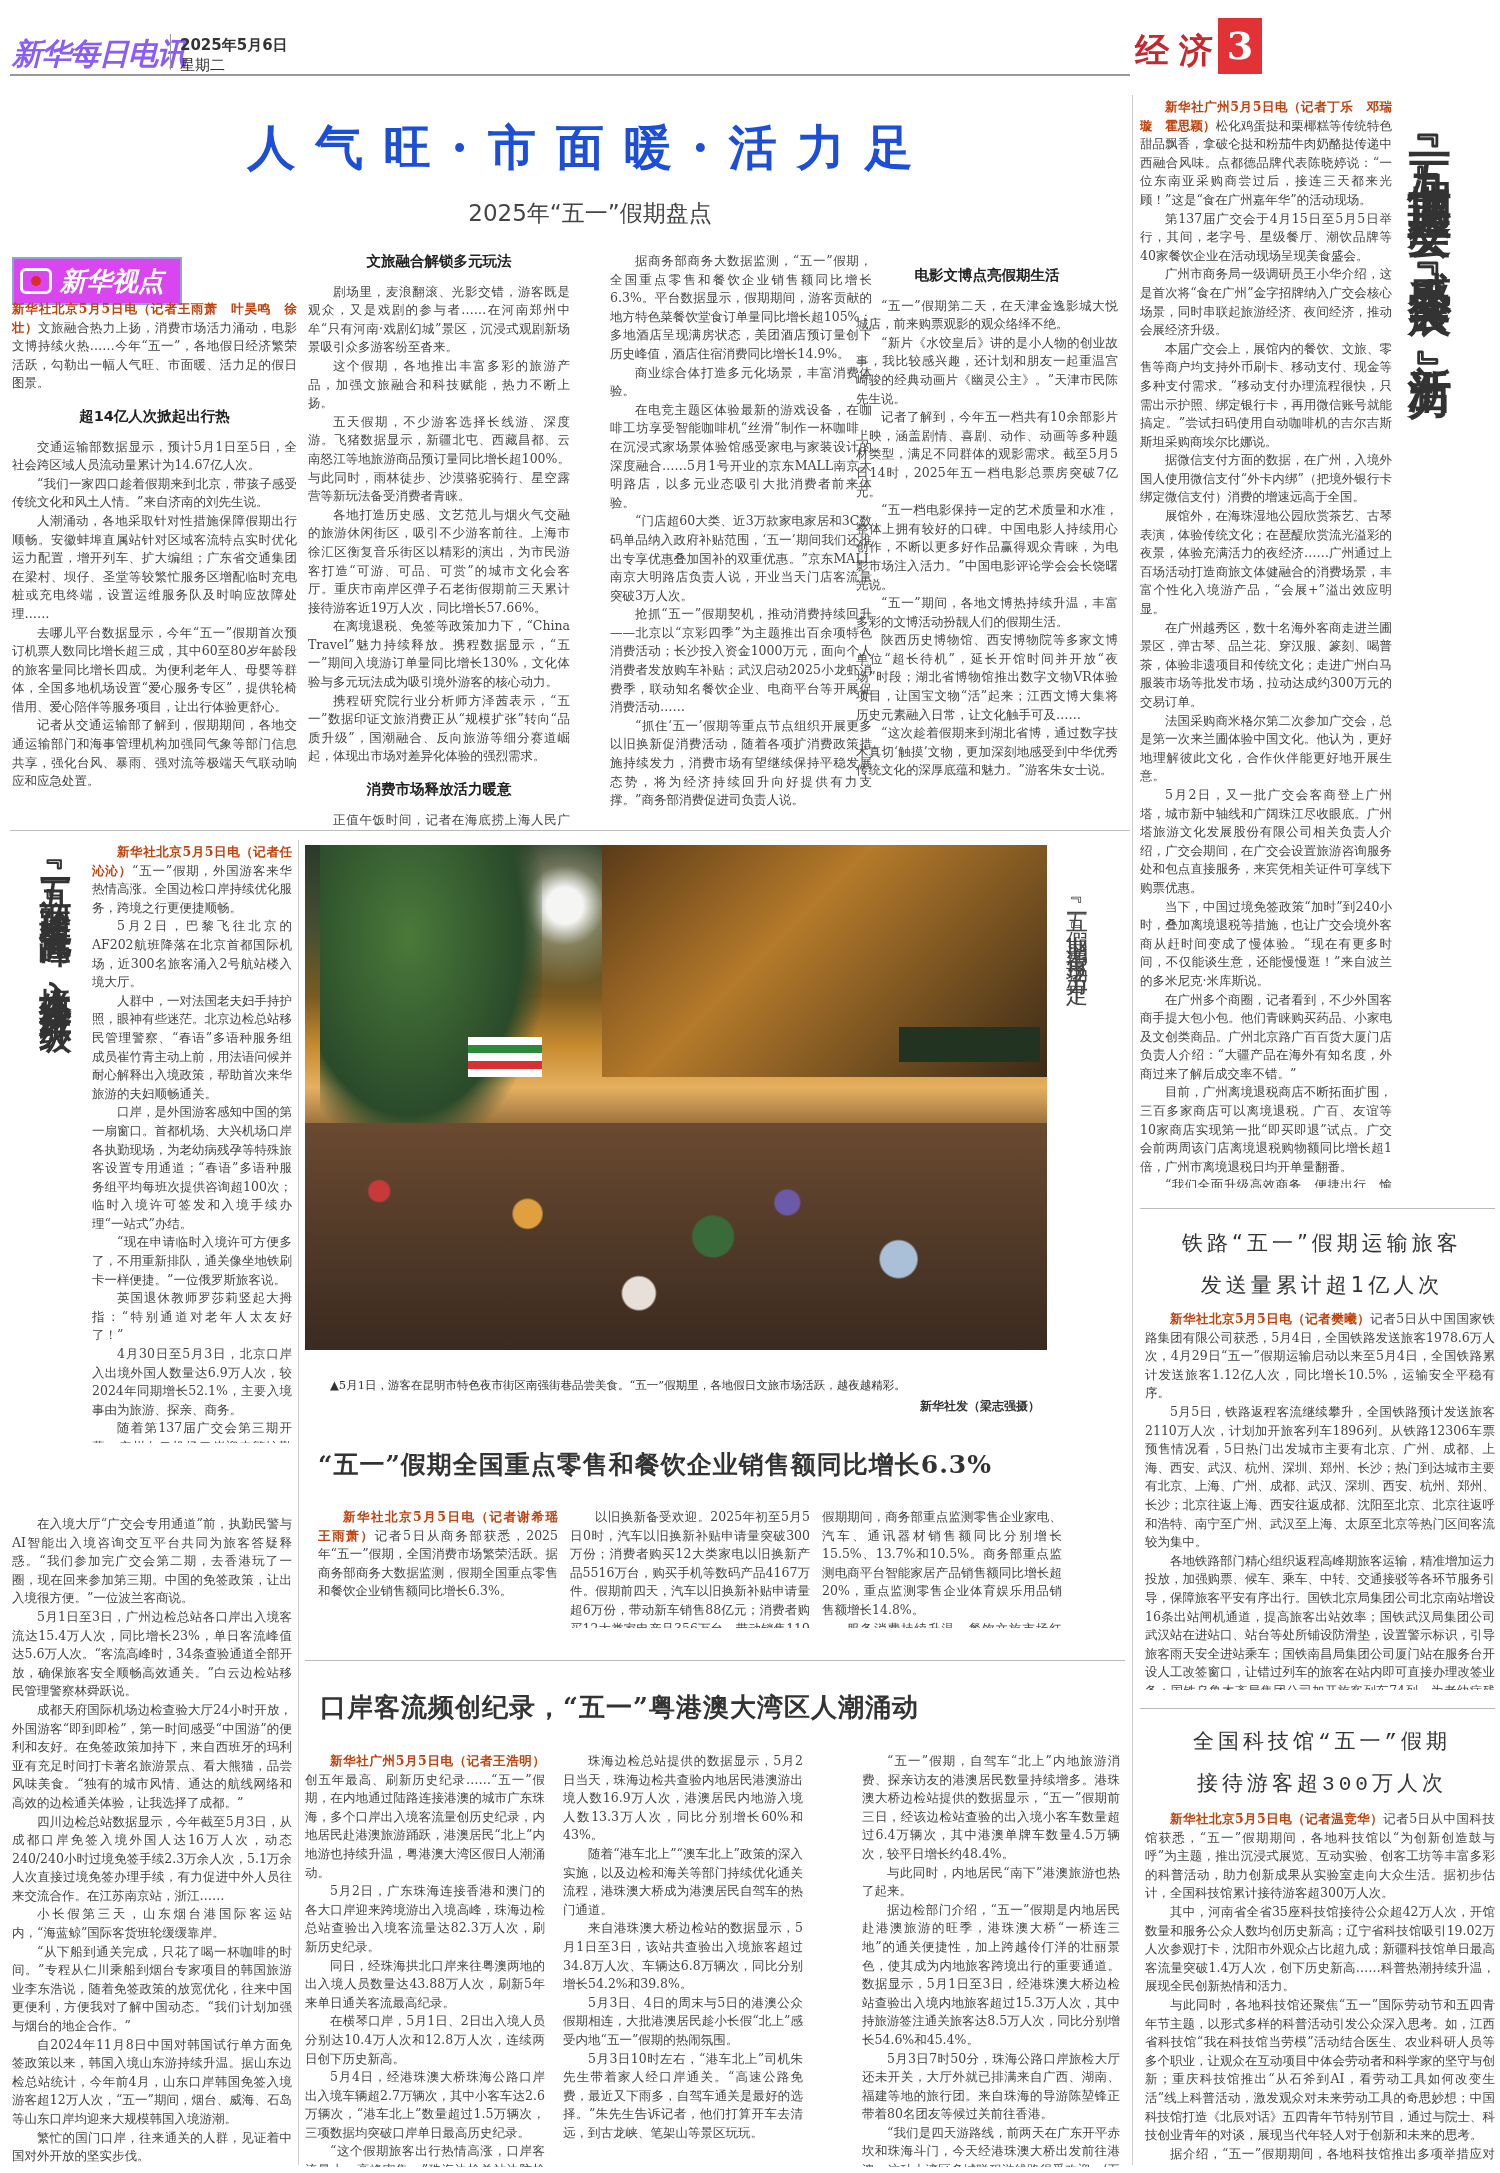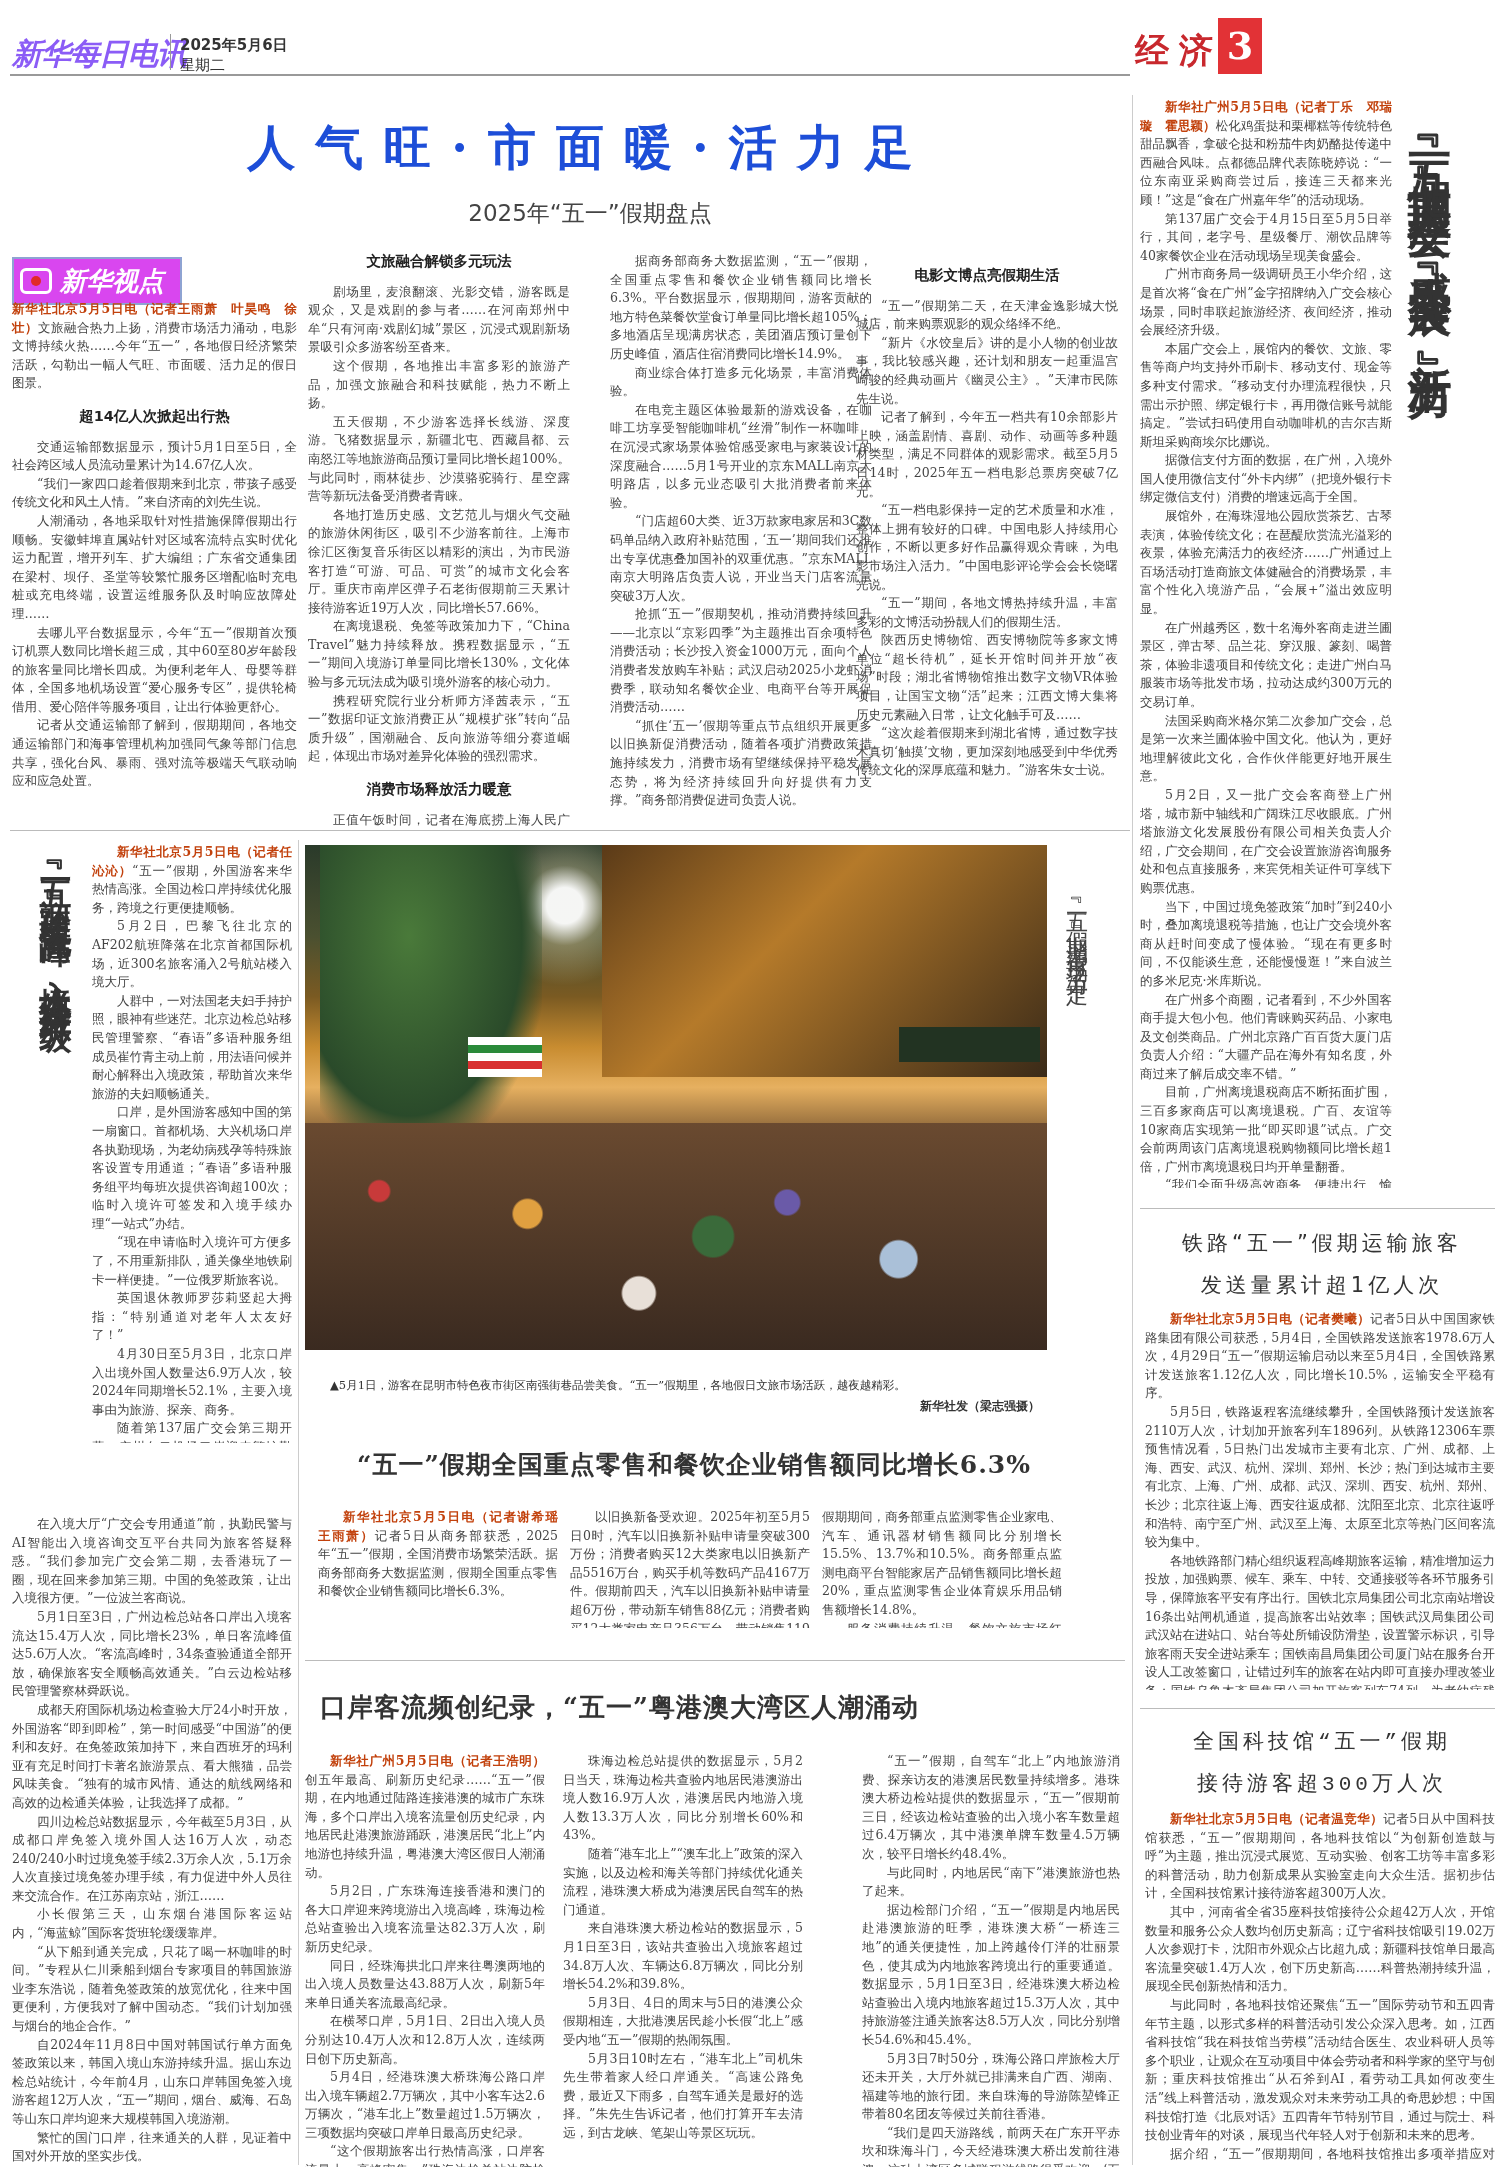--- a/index.html
+++ b/index.html
@@ -50,21 +50,21 @@
       radial-gradient(circle at 65% 35%, #6a5aa8 0 12px, transparent 14px),
       radial-gradient(circle at 80% 60%, #aac0d8 0 18px, transparent 20px),
       radial-gradient(circle at 45% 75%, #e8e0d8 0 16px, transparent 18px),
       linear-gradient(180deg, #6a4a30, #3a2a20); }
   .photo .tree { position: absolute; left: 2%; top: 0; width: 30%; height: 60%; background: radial-gradient(ellipse at 40% 30%, #4a7a3a 0, #2a4a2a 60%, transparent 75%); }
   .photo .store { position: absolute; left: 22%; top: 38%; width: 10%; height: 8%; background: linear-gradient(180deg, #fff 0 20%, #2a8a3a 20% 40%, #fff 40% 60%, #d83030 60% 80%, #fff 80%); }
   .caption { left: 330px; top: 1378px; font-size: 11.5px; color: #333; font-family: "DejaVu Serif", serif; white-space: nowrap; }
   .credit { left: 880px; top: 1398px; width: 160px; text-align: right; font-size: 12px; font-family: "DejaVu Sans", sans-serif; font-weight: bold; color: #333; }
 
   .h2 { font-family: "DejaVu Serif", serif; font-weight: bold; color: #333; white-space: nowrap; }
-  .h2-retail { left: 318px; top: 1448px; font-size: 25px; letter-spacing: 1px; margin-left: 39px; }
+  .h2-retail { left: 318px; top: 1448px; font-size: 25px; letter-spacing: 1px; }
   .h2-port { left: 320px; top: 1690px; font-size: 26px; letter-spacing: 1px; }
   .h2-rail { left: 1152px; top: 1222px; width: 340px; text-align: center; font-size: 21px; line-height: 42px; letter-spacing: 4px; font-weight: normal; font-family: "DejaVu Sans", sans-serif; }
   .h2-sci { left: 1152px; top: 1722px; width: 340px; text-align: center; font-size: 21px; line-height: 42px; letter-spacing: 4px; font-weight: normal; font-family: Liberation Mono, monospace; }
 
   .rule { background: #bbb; height: 1px; }
   .vrule { background: #ccc; width: 1px; }
 </style>
 </head>
 <body>
 

